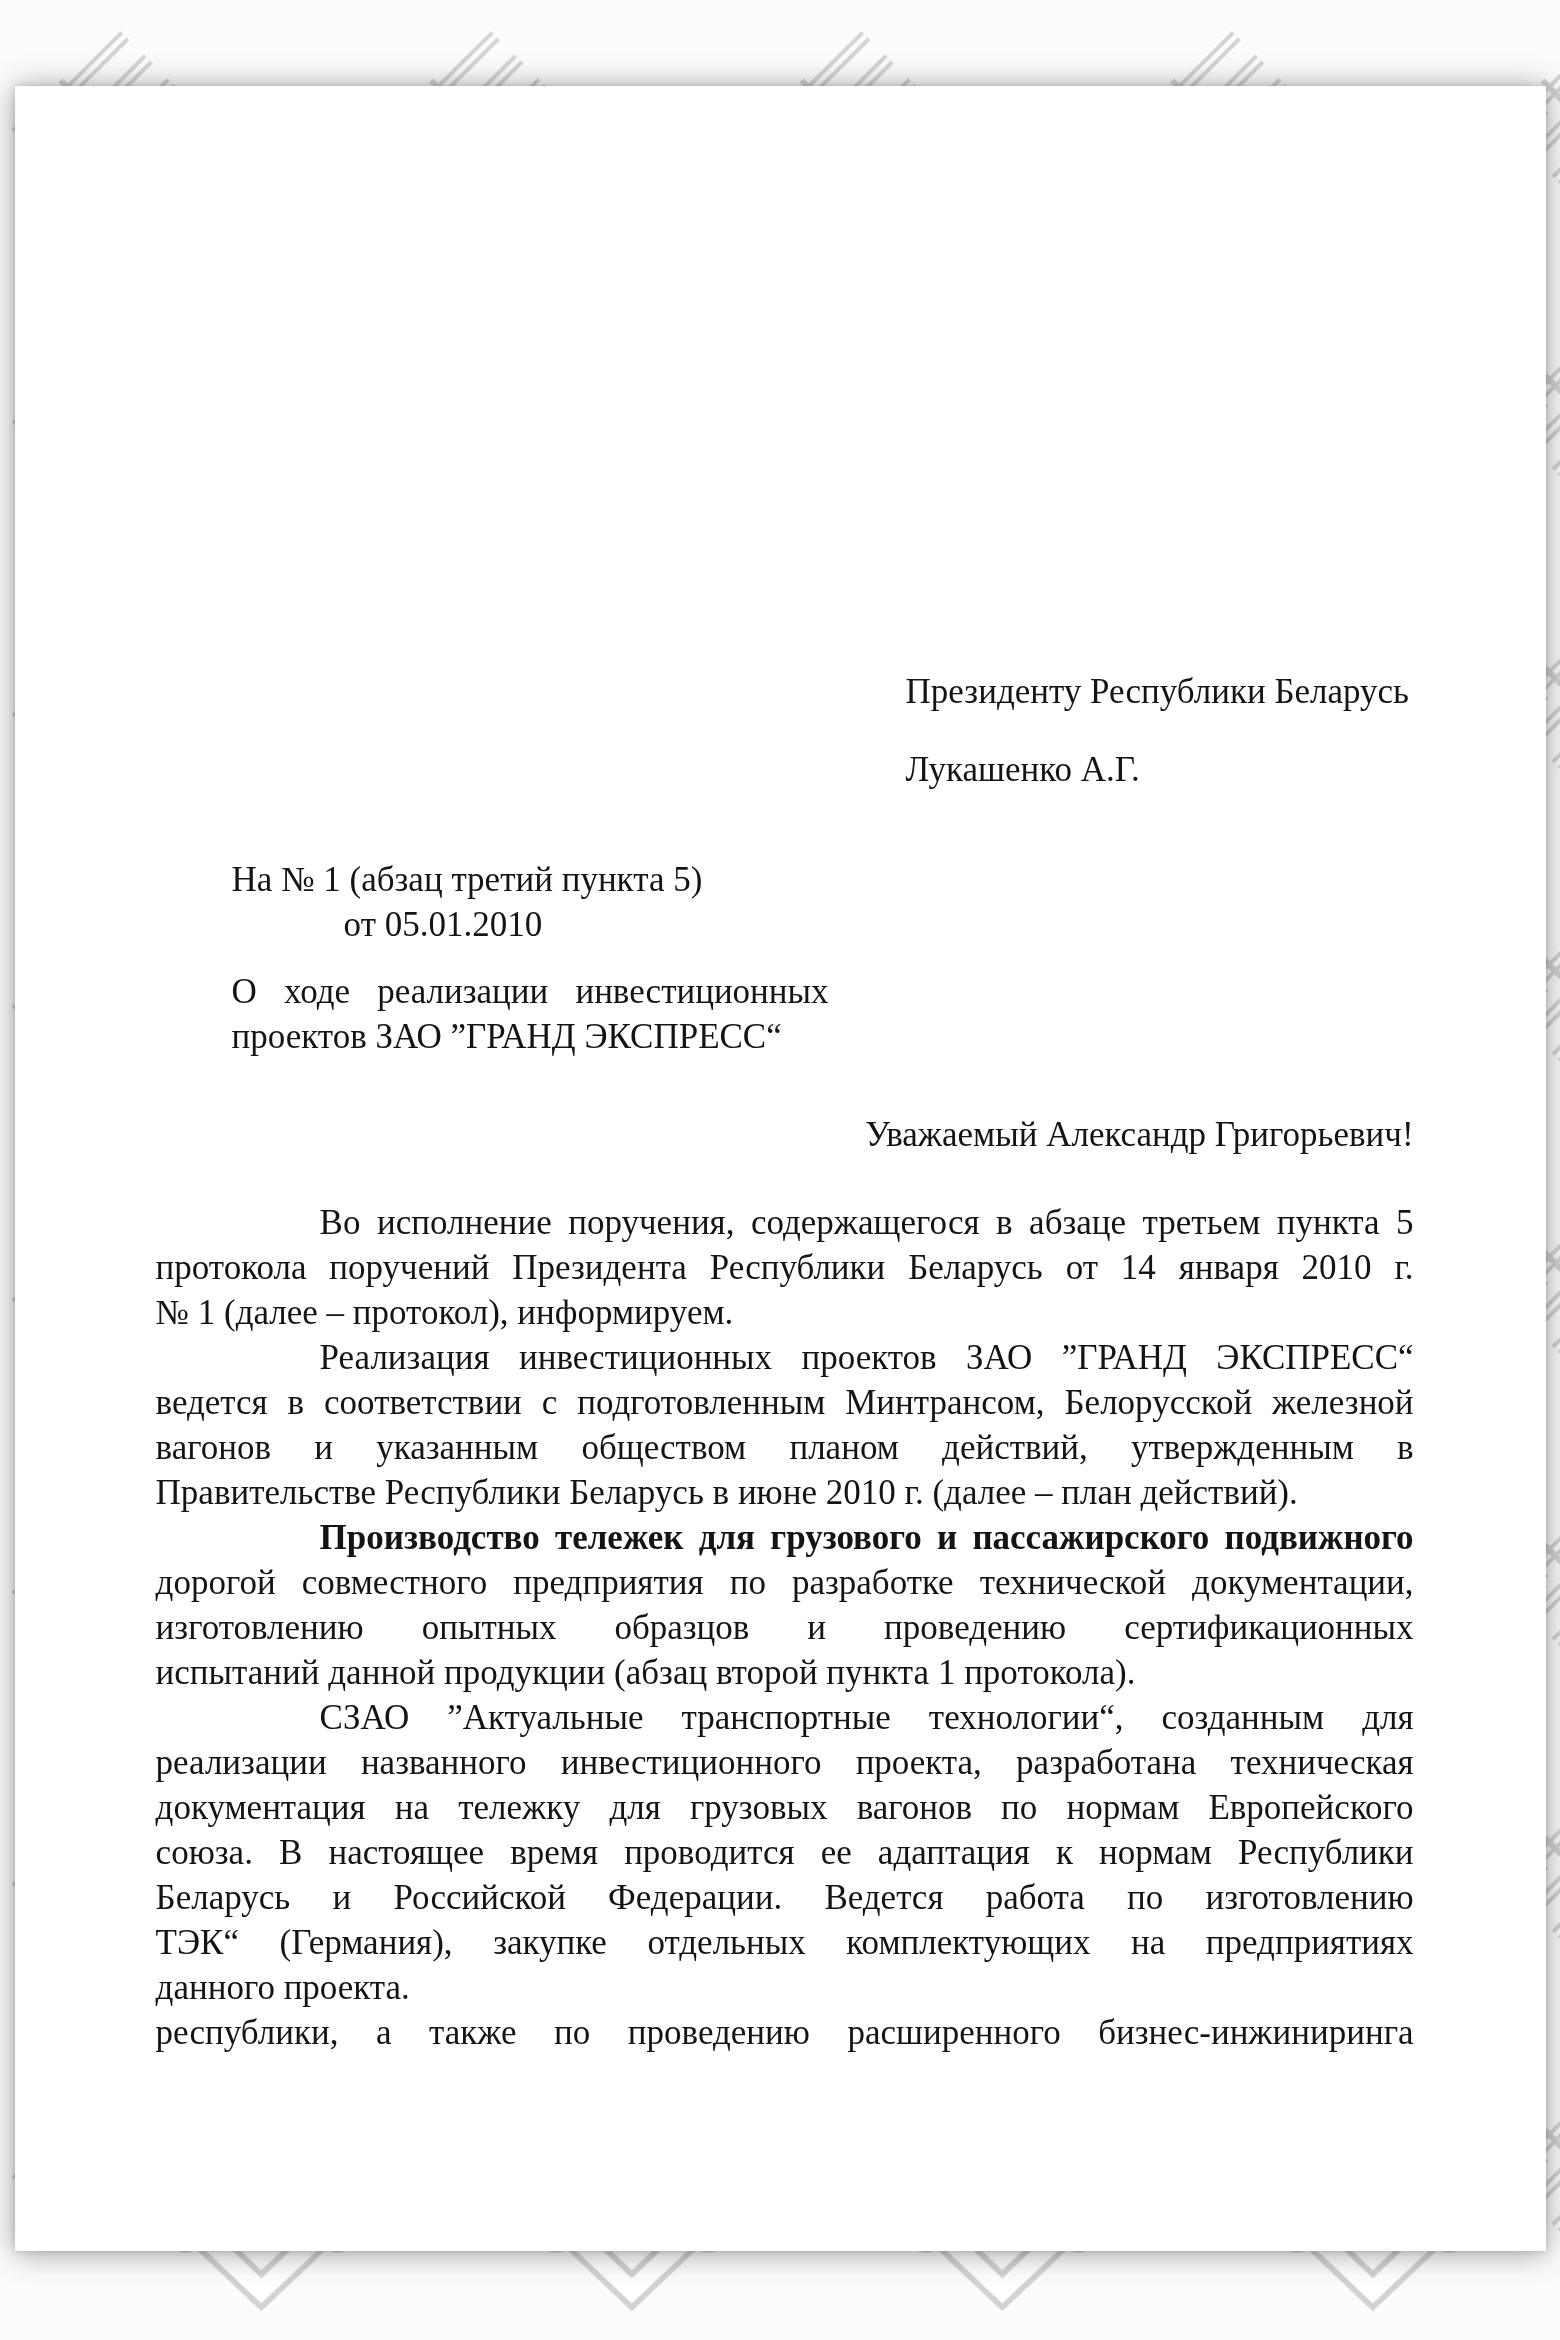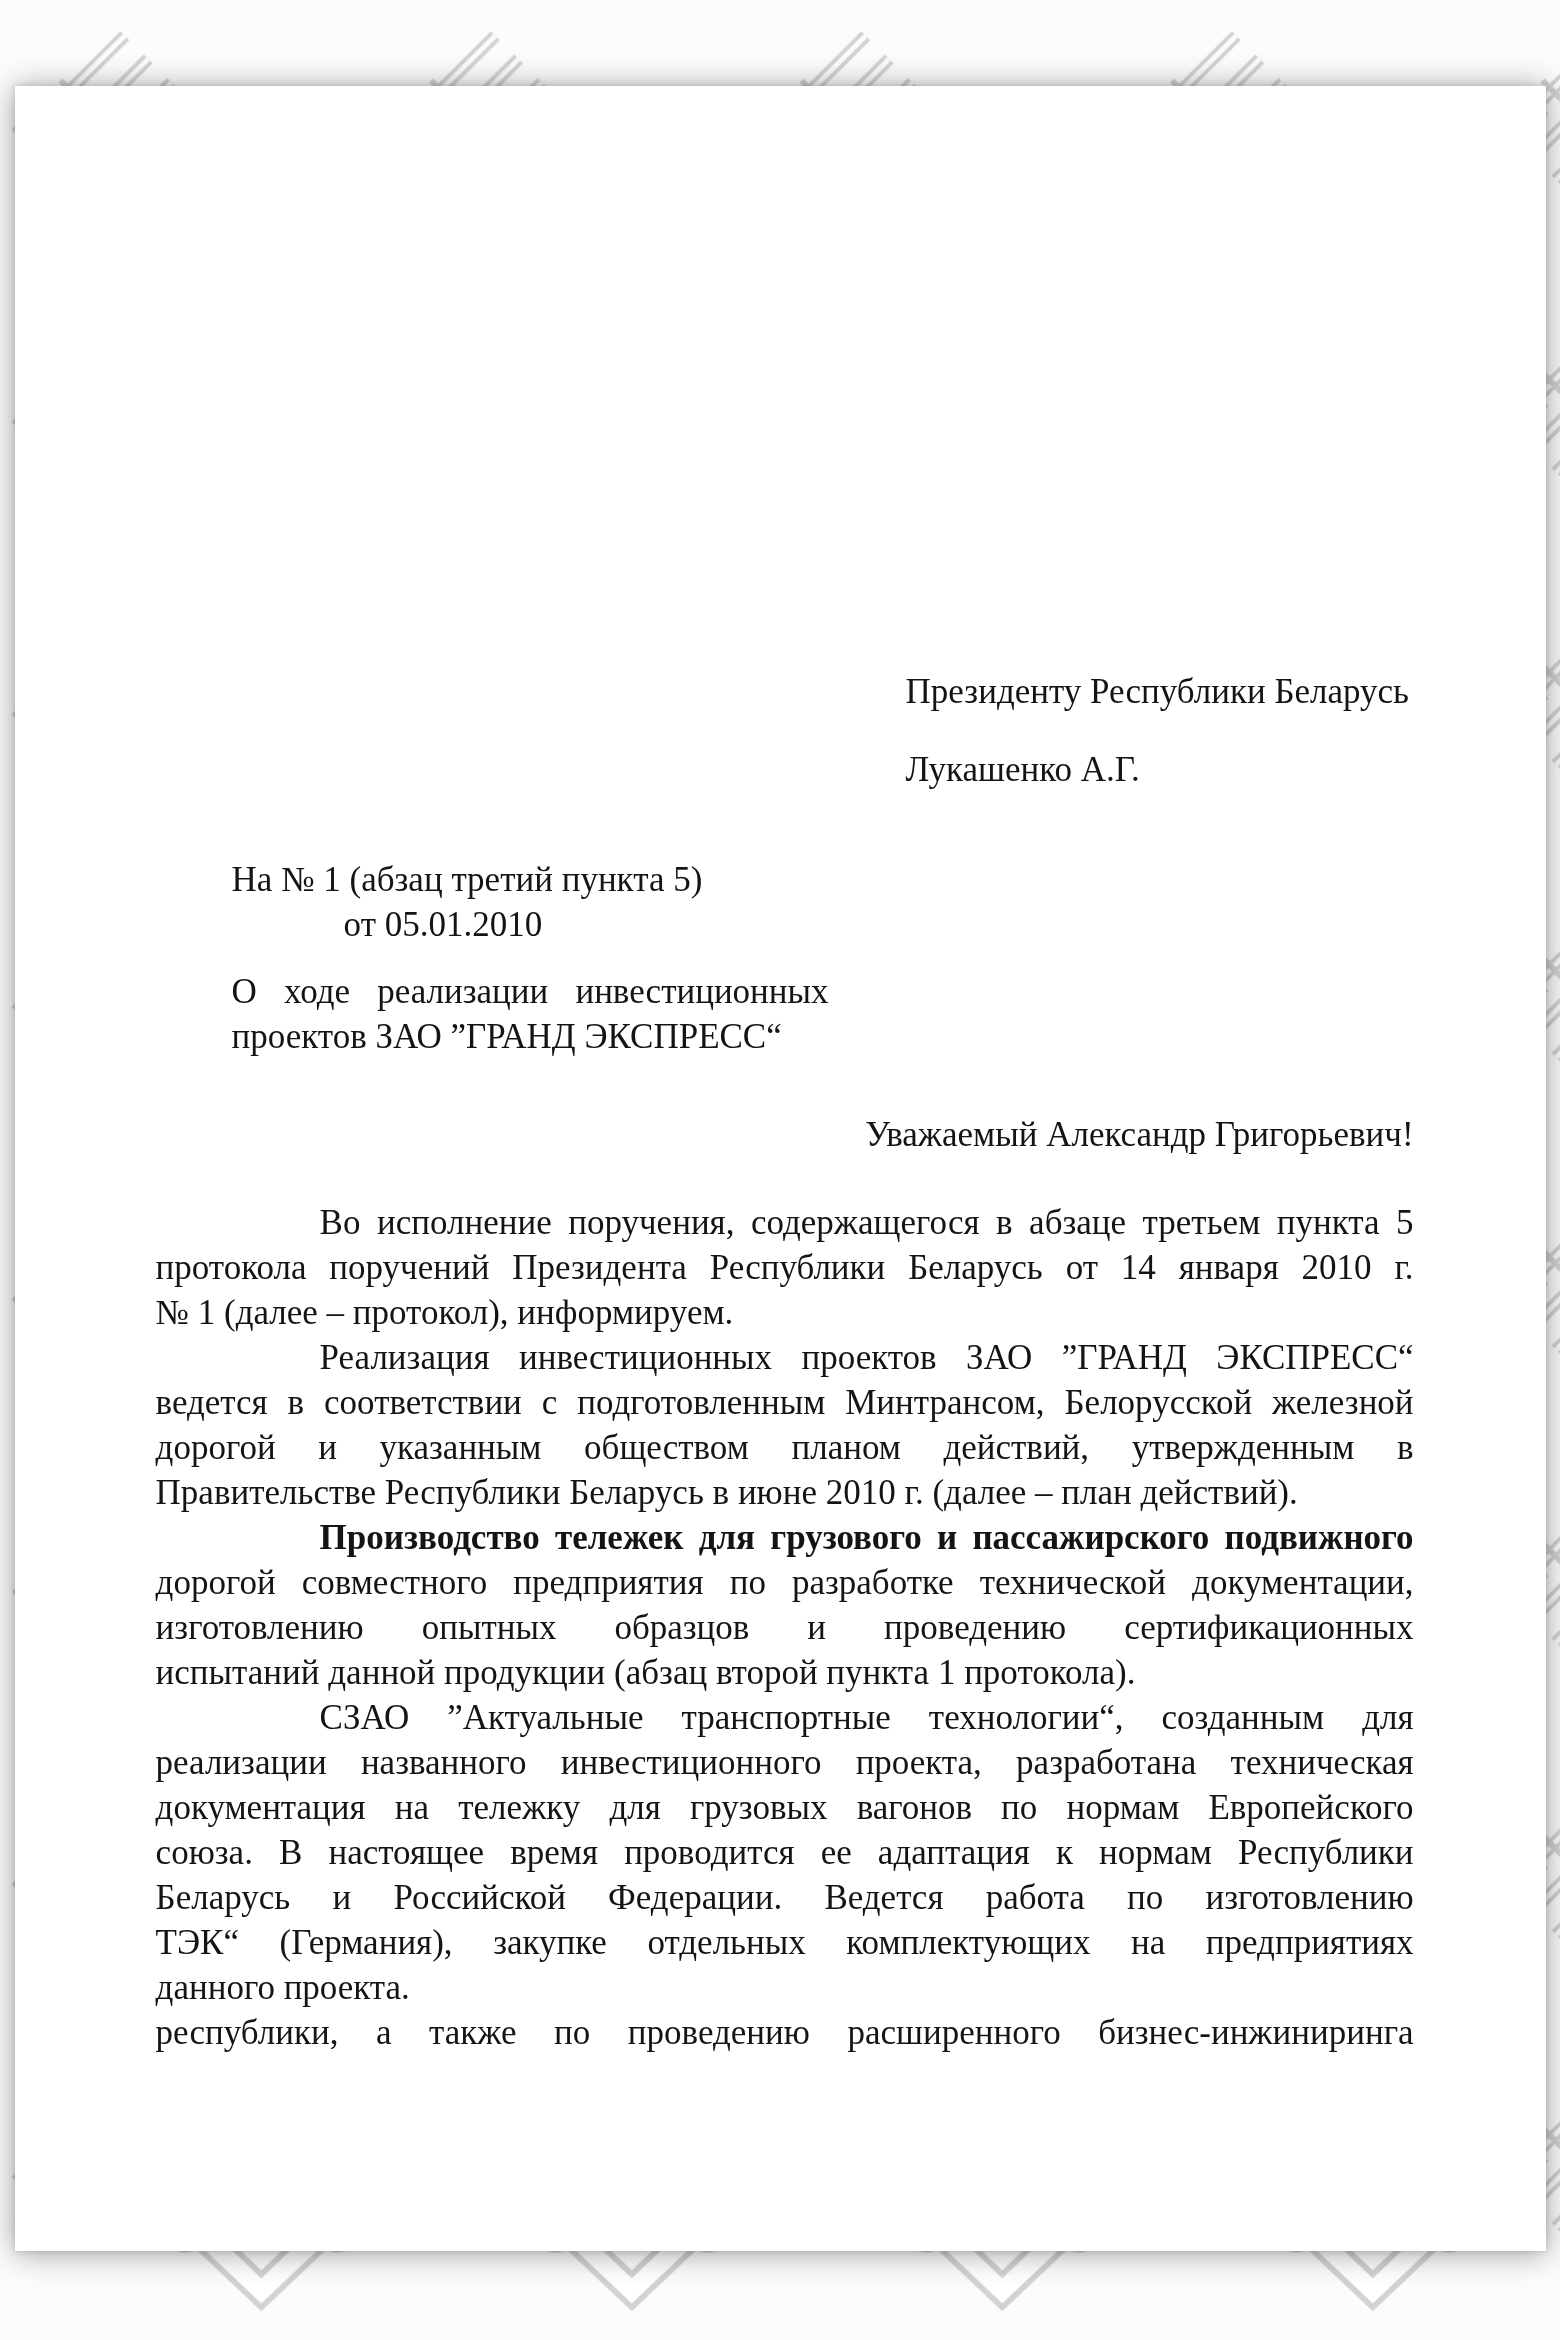--- a/index.html
+++ b/index.html
@@ -93,21 +93,21 @@
       </div>
 
       <div class="salutation">Уважаемый Александр Григорьевич!</div>
 
       <div class="body-block">
           <div class="bl ind just"><span>Во исполнение поручения, содержащегося в абзаце третьем пункта 5</span></div>
           <div class="bl just"><span>протокола поручений Президента Республики Беларусь от 14 января 2010 г.</span></div>
           <div class="bl"><span>№ 1 (далее – протокол), информируем.</span></div>
           <div class="bl ind just"><span>Реализация инвестиционных проектов ЗАО ”ГРАНД ЭКСПРЕСС“</span></div>
           <div class="bl just"><span>ведется в соответствии с подготовленным Минтрансом, Белорусской железной</span></div>
-          <div class="bl just"><span>дорогой и указанным обществом планом действий, утвержденным в</span></div>
+          <div class="bl just"><span>вагонов и указанным обществом планом действий, утвержденным в</span></div>
           <div class="bl"><span>Правительстве Республики Беларусь в июне 2010 г. (далее – план действий).</span></div>
           <div class="bl ind just"><b>Производство тележек для грузового и пассажирского подвижного</b></div>
           <div class="bl just"><span>дорогой совместного предприятия по разработке технической документации,</span></div>
           <div class="bl just"><span>изготовлению опытных образцов и проведению сертификационных</span></div>
           <div class="bl"><span>испытаний данной продукции (абзац второй пункта 1 протокола).</span></div>
           <div class="bl ind just"><span>СЗАО ”Актуальные транспортные технологии“, созданным для</span></div>
           <div class="bl just"><span>реализации названного инвестиционного проекта, разработана техническая</span></div>
           <div class="bl just"><span>документация на тележку для грузовых вагонов по нормам Европейского</span></div>
           <div class="bl just"><span>союза. В настоящее время проводится ее адаптация к нормам Республики</span></div>
           <div class="bl just"><span>Беларусь и Российской Федерации. Ведется работа по изготовлению</span></div>

